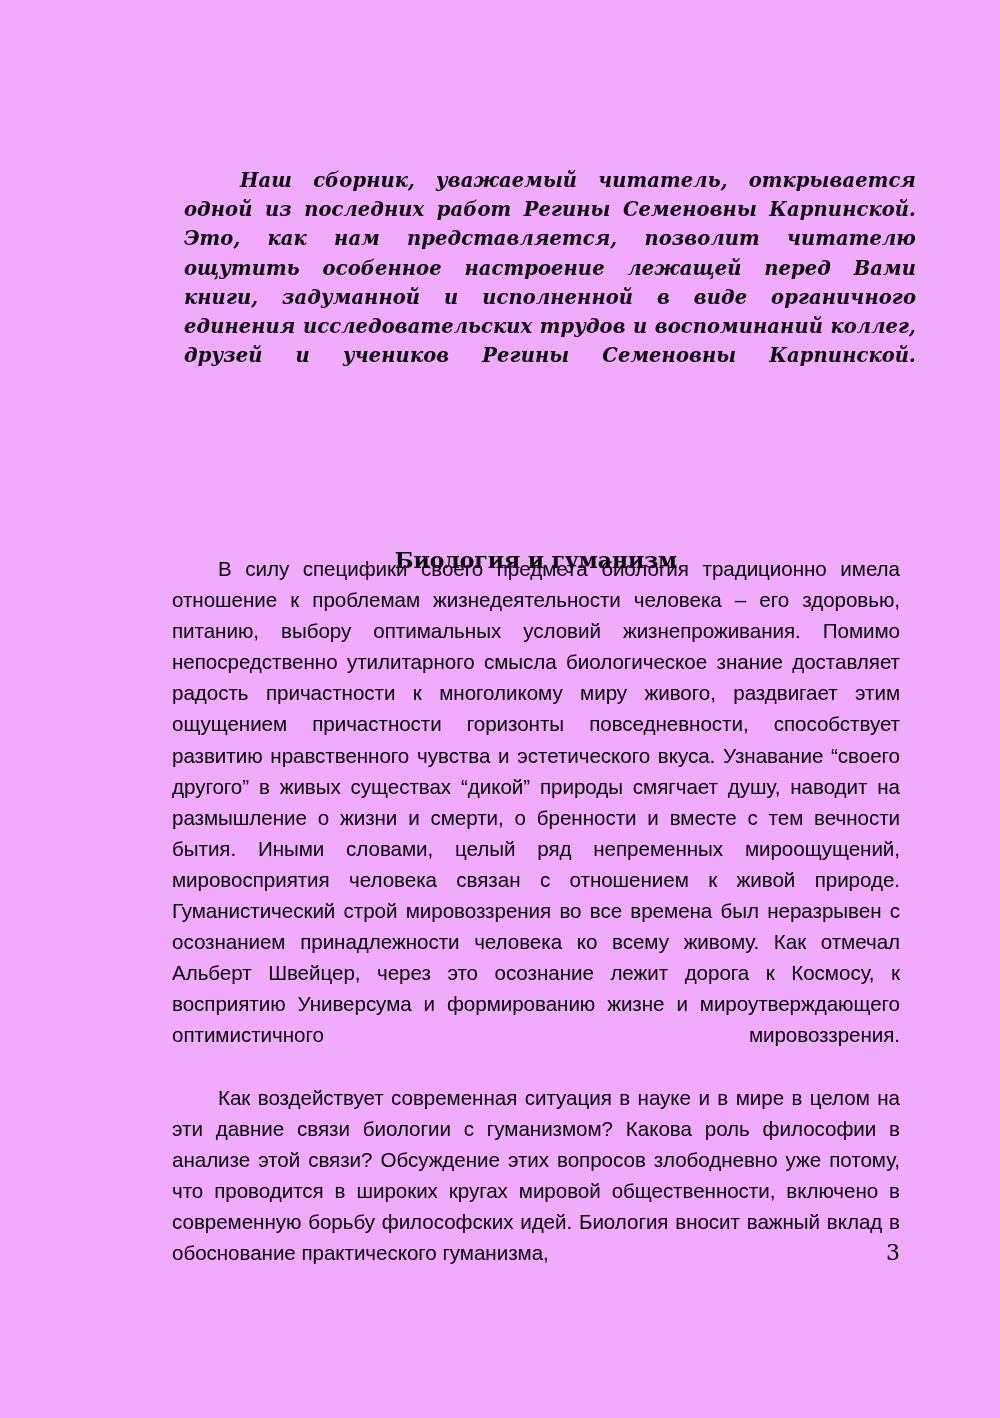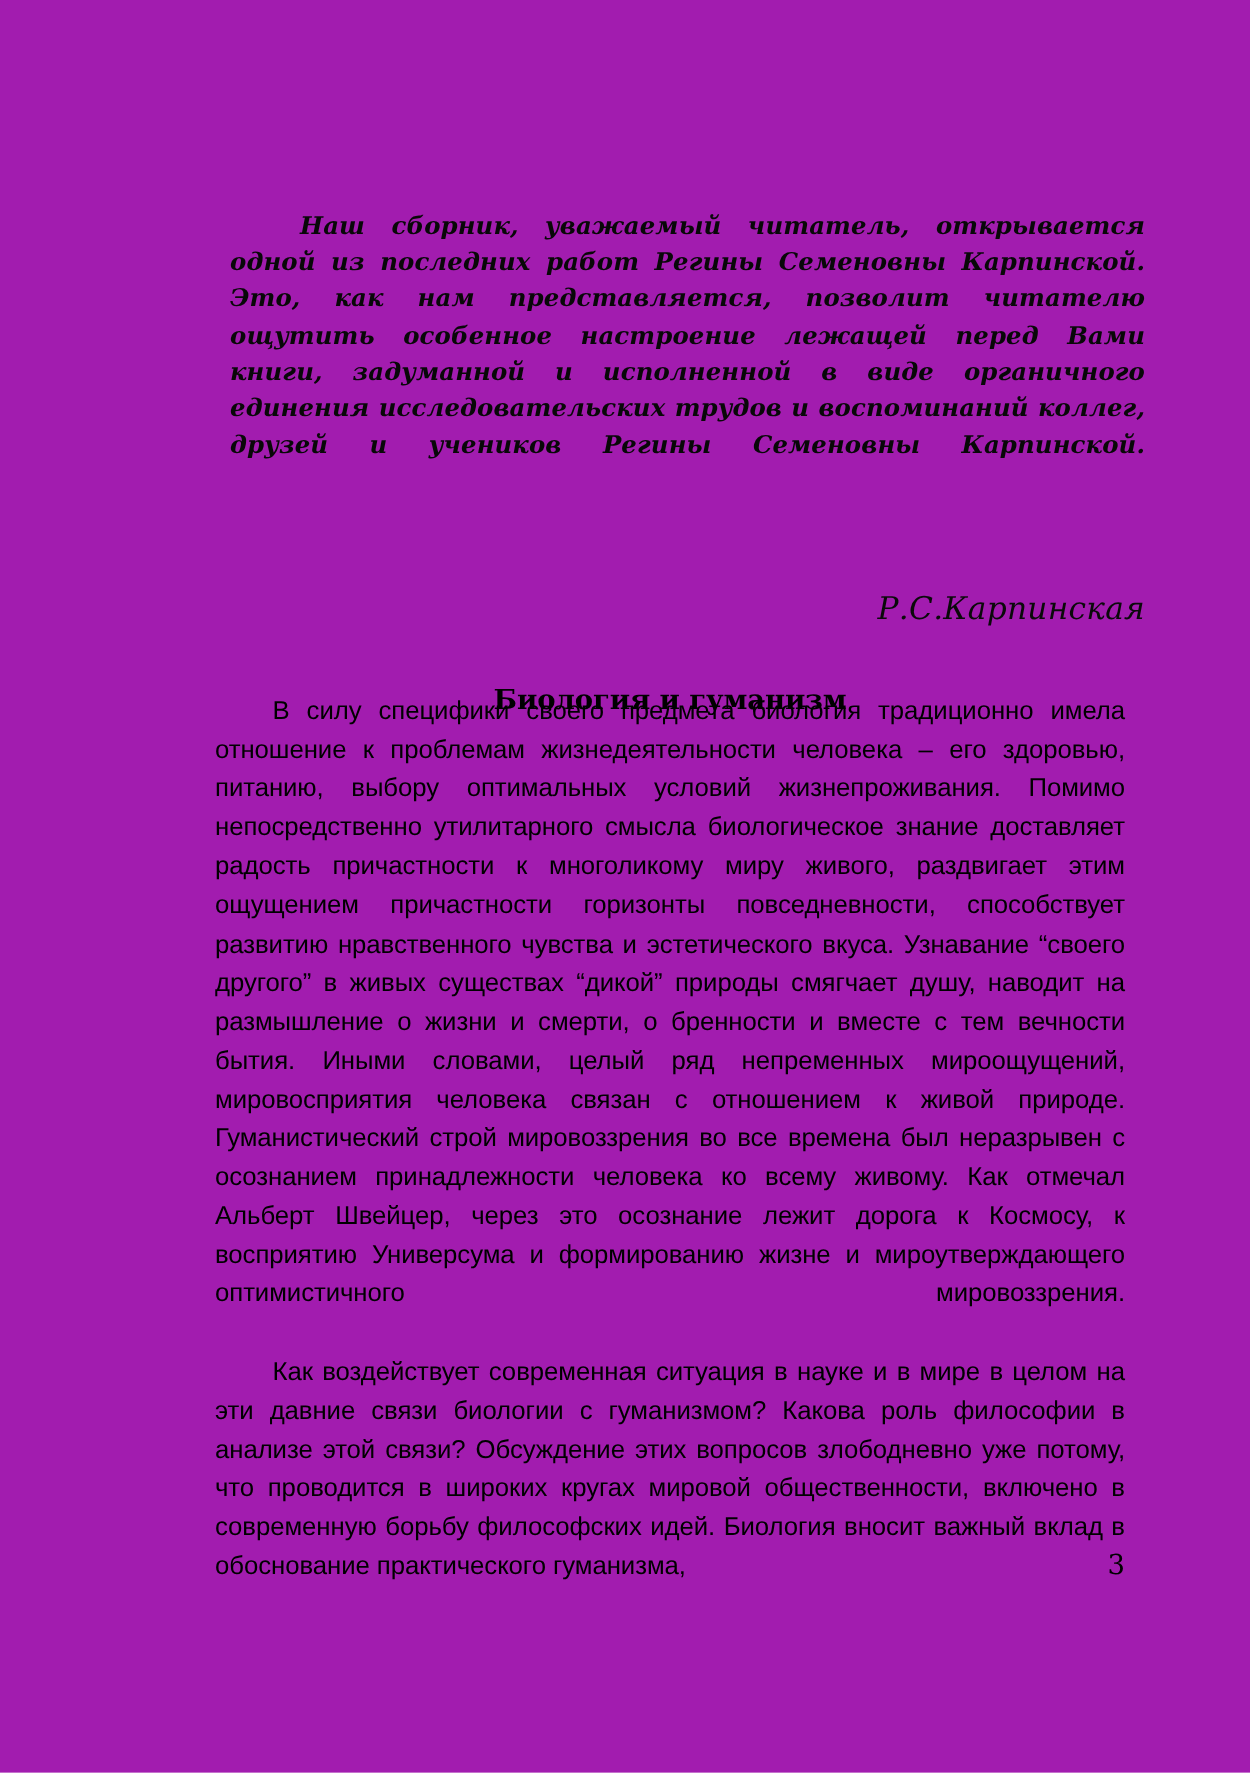--- a/index.html
+++ b/index.html
@@ -14,21 +14,21 @@
     position: relative;
     overflow: hidden;
     font-family: "Liberation Sans", "DejaVu Sans", sans-serif;
     color: #000000;
     -webkit-font-smoothing: antialiased;
   }
 
   .page {
     position: absolute;
     inset: 0;
-    background: #a21caf;
+    background: #f0abfc;
   }
 
   
   .epigraph {
     position: absolute;
     left: 184px;
     top: 166px;
     width: 732px;
     font-family: "DejaVu Serif", "Liberation Serif", serif;
     font-style: italic;
@@ -119,21 +119,20 @@
     color: #000000;
   }
 </style>
 </head>
 <body>
 
 <div class="page">
 
   <div class="epigraph">Наш сборник, уважаемый читатель, открывается одной из по­следних работ Регины Семеновны Карпинской. Это, как нам пред­ставляется, позволит читателю ощутить особенное настроение лежащей перед Вами книги, задуманной и исполненной в виде орга­ничного единения исследовательских трудов и воспоминаний коллег, друзей и учеников Регины Семеновны Карпинской.</div>
 
-  <div class="byline">Р.С.Карпинская</div>
 
   <h1 class="article-title">Биология и гуманизм</h1>
 
   <div class="body-text">
     <p>В силу специфики своего предмета биология традиционно имела отношение к проблемам жизнедеятельности человека – его здоровью, питанию, выбору оптимальных условий жизнепрожива­ния. Помимо непосредственно утилитарного смысла биологическое знание доставляет радость причастности к многоликому миру живо­го, раздвигает этим ощущением причастности горизонты повседнев­ности, способствует развитию нравственного чувства и эстетическо­го вкуса. Узнавание “своего другого” в живых существах “дикой” природы смягчает душу, наводит на размышление о жизни и смерти, о бренности и вместе с тем вечности бытия. Иными словами, целый ряд непременных мироощущений, мировосприятия человека связан с отношением к живой природе. Гуманистический строй мировоз­зрения во все времена был неразрывен с осознанием принадлеж­ности человека ко всему живому. Как отмечал Альберт Швейцер, через это осознание лежит дорога к Космосу, к восприятию Универ­сума и формированию жизне и мироутверждающего оптимистично­го мировоззрения.</p>
     <p>Как воздействует современная ситуация в науке и в мире в це­лом на эти давние связи биологии с гуманизмом? Какова роль фило­софии в анализе этой связи? Обсуждение этих вопросов злободневно уже потому, что проводится в широких кругах мировой обществен­ности, включено в современную борьбу философских идей. Биоло­гия вносит важный вклад в обоснование практического гуманизма,</p>
   </div>
 
   <div class="folio">3</div>
 

